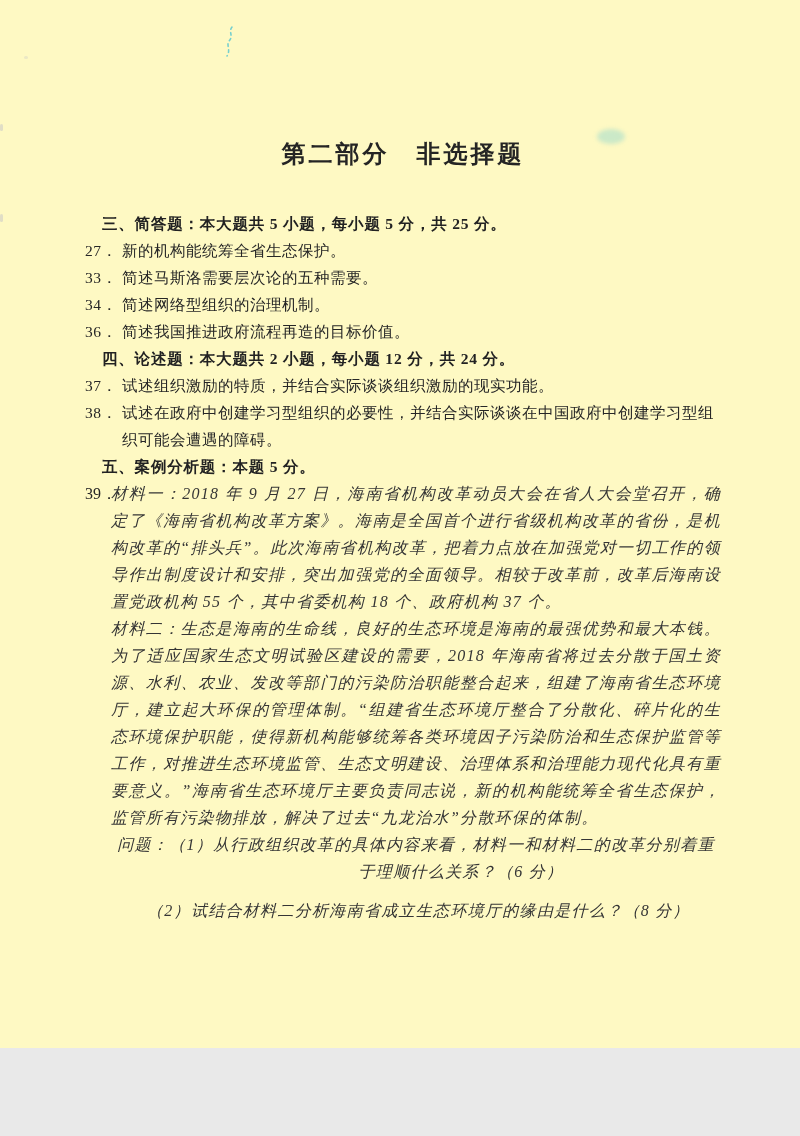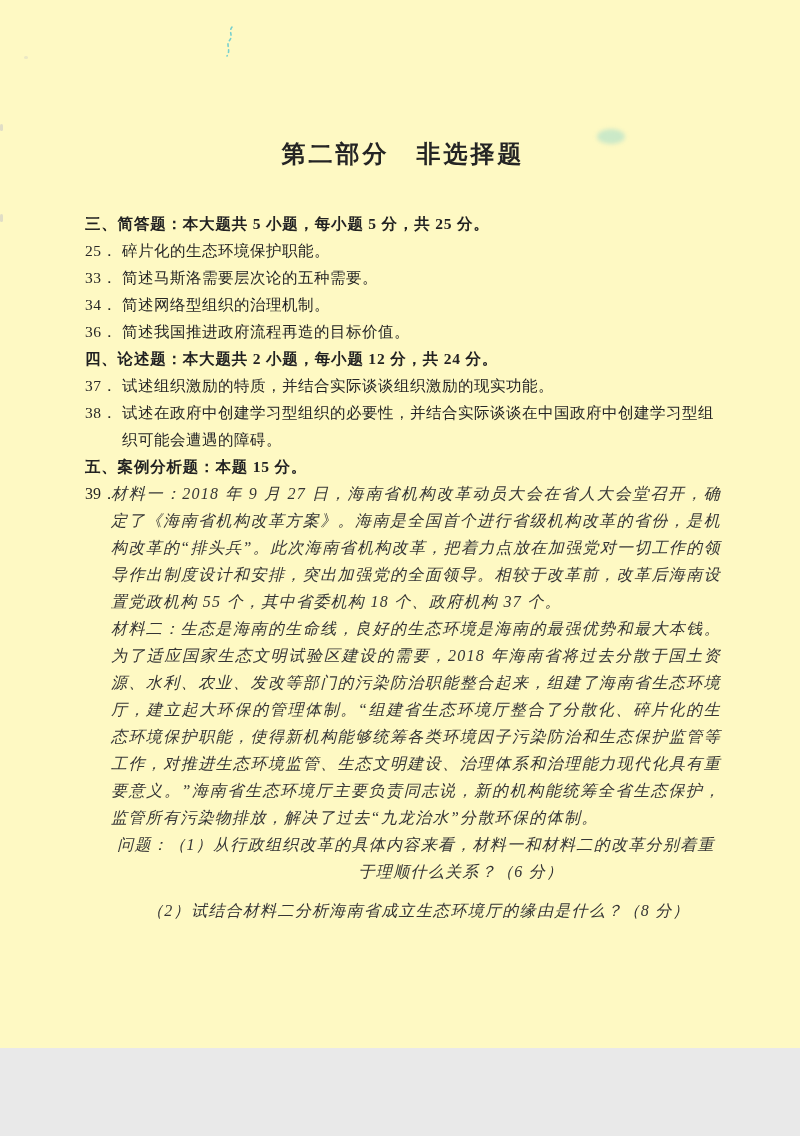--- a/index.html
+++ b/index.html
@@ -28,20 +28,21 @@
     color: #242424;
     line-height: 32px;
     margin-bottom: 40px;
   }
   .heading {
     font-size: 15.5px;
     font-weight: 700;
     letter-spacing: 0.8px;
     line-height: 27px;
     color: #222;
+    margin-left: 17px;
   }
   .q-row { display: flex; font-size: 15.5px; line-height: 27px; letter-spacing: 0.5px; }
   .q-num { flex: none; width: 37px; }
   .q-text { flex: 1; }
   .case { display: flex; font-size: 16px; line-height: 27px; }
   .case-num { flex: none; width: 26px; }
   .case-body { flex: 1; }
   .material {
     font-style: italic;
     color: #353535;
@@ -99,22 +100,22 @@
   <div class="speck speck-2"></div>
   <div class="speck speck-3"></div>
 
   <div class="content">
 
     <h1 class="title">第二部分　非选择题</h1>
 
     <div class="heading">三、简答题：本大题共 5 小题，每小题 5 分，共 25 分。</div>
 
     <div class="q-row">
-      <span class="q-num">25．</span>
-      <span class="q-text">碎片化的生态环境保护职能。</span>
+      <span class="q-num">27．</span>
+      <span class="q-text">新的机构能统筹全省生态保护。</span>
     </div>
     <div class="q-row">
       <span class="q-num">33．</span>
       <span class="q-text">简述马斯洛需要层次论的五种需要。</span>
     </div>
     <div class="q-row">
       <span class="q-num">34．</span>
       <span class="q-text">简述网络型组织的治理机制。</span>
     </div>
     <div class="q-row">
@@ -126,21 +127,21 @@
 
     <div class="q-row">
       <span class="q-num">37．</span>
       <span class="q-text">试述组织激励的特质，并结合实际谈谈组织激励的现实功能。</span>
     </div>
     <div class="q-row">
       <span class="q-num">38．</span>
       <span class="q-text">试述在政府中创建学习型组织的必要性，并结合实际谈谈在中国政府中创建学习型组织可能会遭遇的障碍。</span>
     </div>
 
-    <div class="heading">五、案例分析题：本题 15 分。</div>
+    <div class="heading">五、案例分析题：本题 5 分。</div>
 
     <div class="case">
       <span class="q-num case-num">39．</span>
       <div class="case-body">
         <p class="material">材料一：2018 年 9 月 27 日，海南省机构改革动员大会在省人大会堂召开，确定了《海南省机构改革方案》。海南是全国首个进行省级机构改革的省份，是机构改革的“排头兵”。此次海南省机构改革，把着力点放在加强党对一切工作的领导作出制度设计和安排，突出加强党的全面领导。相较于改革前，改革后海南设置党政机构 55 个，其中省委机构 18 个、政府机构 37 个。</p>
         <p class="material">材料二：生态是海南的生命线，良好的生态环境是海南的最强优势和最大本钱。为了适应国家生态文明试验区建设的需要，2018 年海南省将过去分散于国土资源、水利、农业、发改等部门的污染防治职能整合起来，组建了海南省生态环境厅，建立起大环保的管理体制。“组建省生态环境厅整合了分散化、碎片化的生态环境保护职能，使得新机构能够统筹各类环境因子污染防治和生态保护监管等工作，对推进生态环境监管、生态文明建设、治理体系和治理能力现代化具有重要意义。”海南省生态环境厅主要负责同志说，新的机构能统筹全省生态保护，监管所有污染物排放，解决了过去“九龙治水”分散环保的体制。</p>
         <p class="material subq1">问题：（1）从行政组织改革的具体内容来看，材料一和材料二的改革分别着重于理顺什么关系？（6 分）</p>
         <p class="material subq2">（2）试结合材料二分析海南省成立生态环境厅的缘由是什么？（8 分）</p>
       </div>
     </div>

